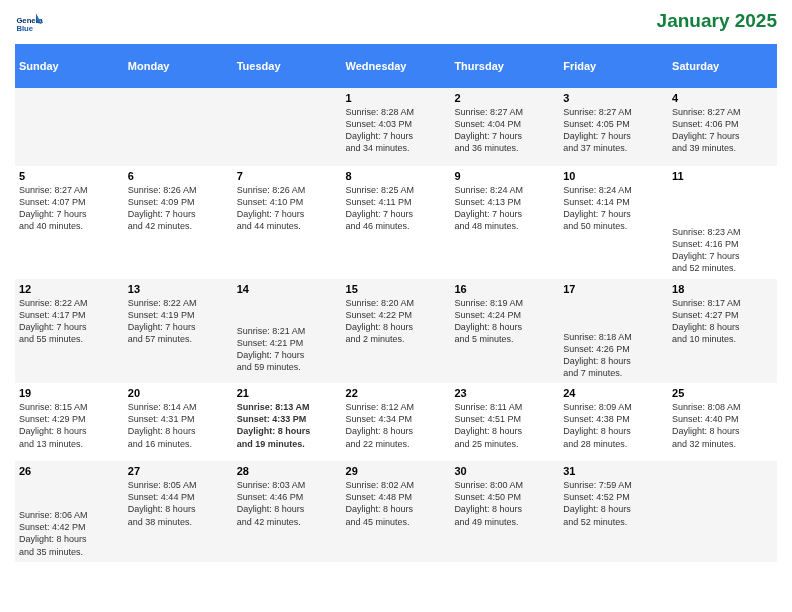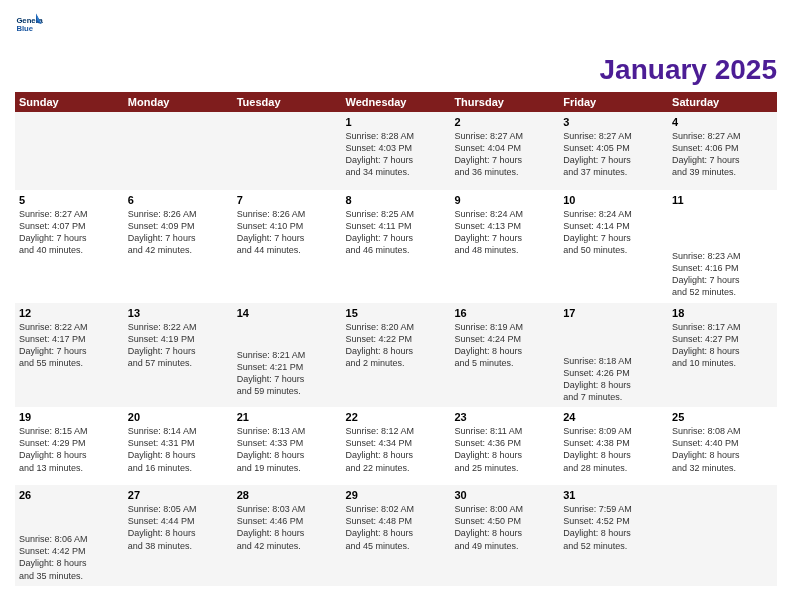--- a/index.html
+++ b/index.html
@@ -26,39 +26,38 @@
       gap: 4px;
     }
     .logo-icon {
       width: 28px;
       height: 28px;
     }
     .title-block {
       text-align: right;
     }
     .month-title {
-      font-size: 28px;
+      font-size: 19px;
       font-weight: bold;
-      color: #4c1d95;
-      margin-top: 44px;
+      color: #15803d;
     }
     .location-title {
       font-size: 14px;
       color: #444;
     }
     table {
       width: 100%;
       border-collapse: collapse;
       table-layout: fixed;
     }
     thead tr th {
-      background-color: #7f1d1d;
+      background-color: #3b82f6;
       color: #fff;
       font-size: 11px;
-      padding: 4px 4px;
+      padding: 16px 4px;
       text-align: left;
       font-weight: bold;
     }
     tbody tr {
       background: #fff;
     }
     tbody tr:nth-child(odd) {
       background: #f5f5f5;
     }
     td {
@@ -258,36 +257,36 @@
           </td>
           <td>
             <span class="day-num">20</span>
             <div class="cell-text" style="white-space: pre-line;">Sunrise: 8:14 AM
 Sunset: 4:31 PM
 Daylight: 8 hours
 and 16 minutes.</div>
           </td>
           <td>
             <span class="day-num">21</span>
-            <div class="cell-text" style="white-space: pre-line;">Sunrise: 8:13 AM
+            <div class="cell-text" style="white-space: pre-line; font-weight: bold;">Sunrise: 8:13 AM
 Sunset: 4:33 PM
 Daylight: 8 hours
 and 19 minutes.</div>
           </td>
           <td>
             <span class="day-num">22</span>
             <div class="cell-text" style="white-space: pre-line;">Sunrise: 8:12 AM
 Sunset: 4:34 PM
 Daylight: 8 hours
 and 22 minutes.</div>
           </td>
           <td>
             <span class="day-num">23</span>
             <div class="cell-text" style="white-space: pre-line;">Sunrise: 8:11 AM
-Sunset: 4:36 PM
+Sunset: 4:51 PM
 Daylight: 8 hours
 and 25 minutes.</div>
           </td>
           <td>
             <span class="day-num">24</span>
             <div class="cell-text" style="white-space: pre-line;">Sunrise: 8:09 AM
 Sunset: 4:38 PM
 Daylight: 8 hours
 and 28 minutes.</div>
           </td>

